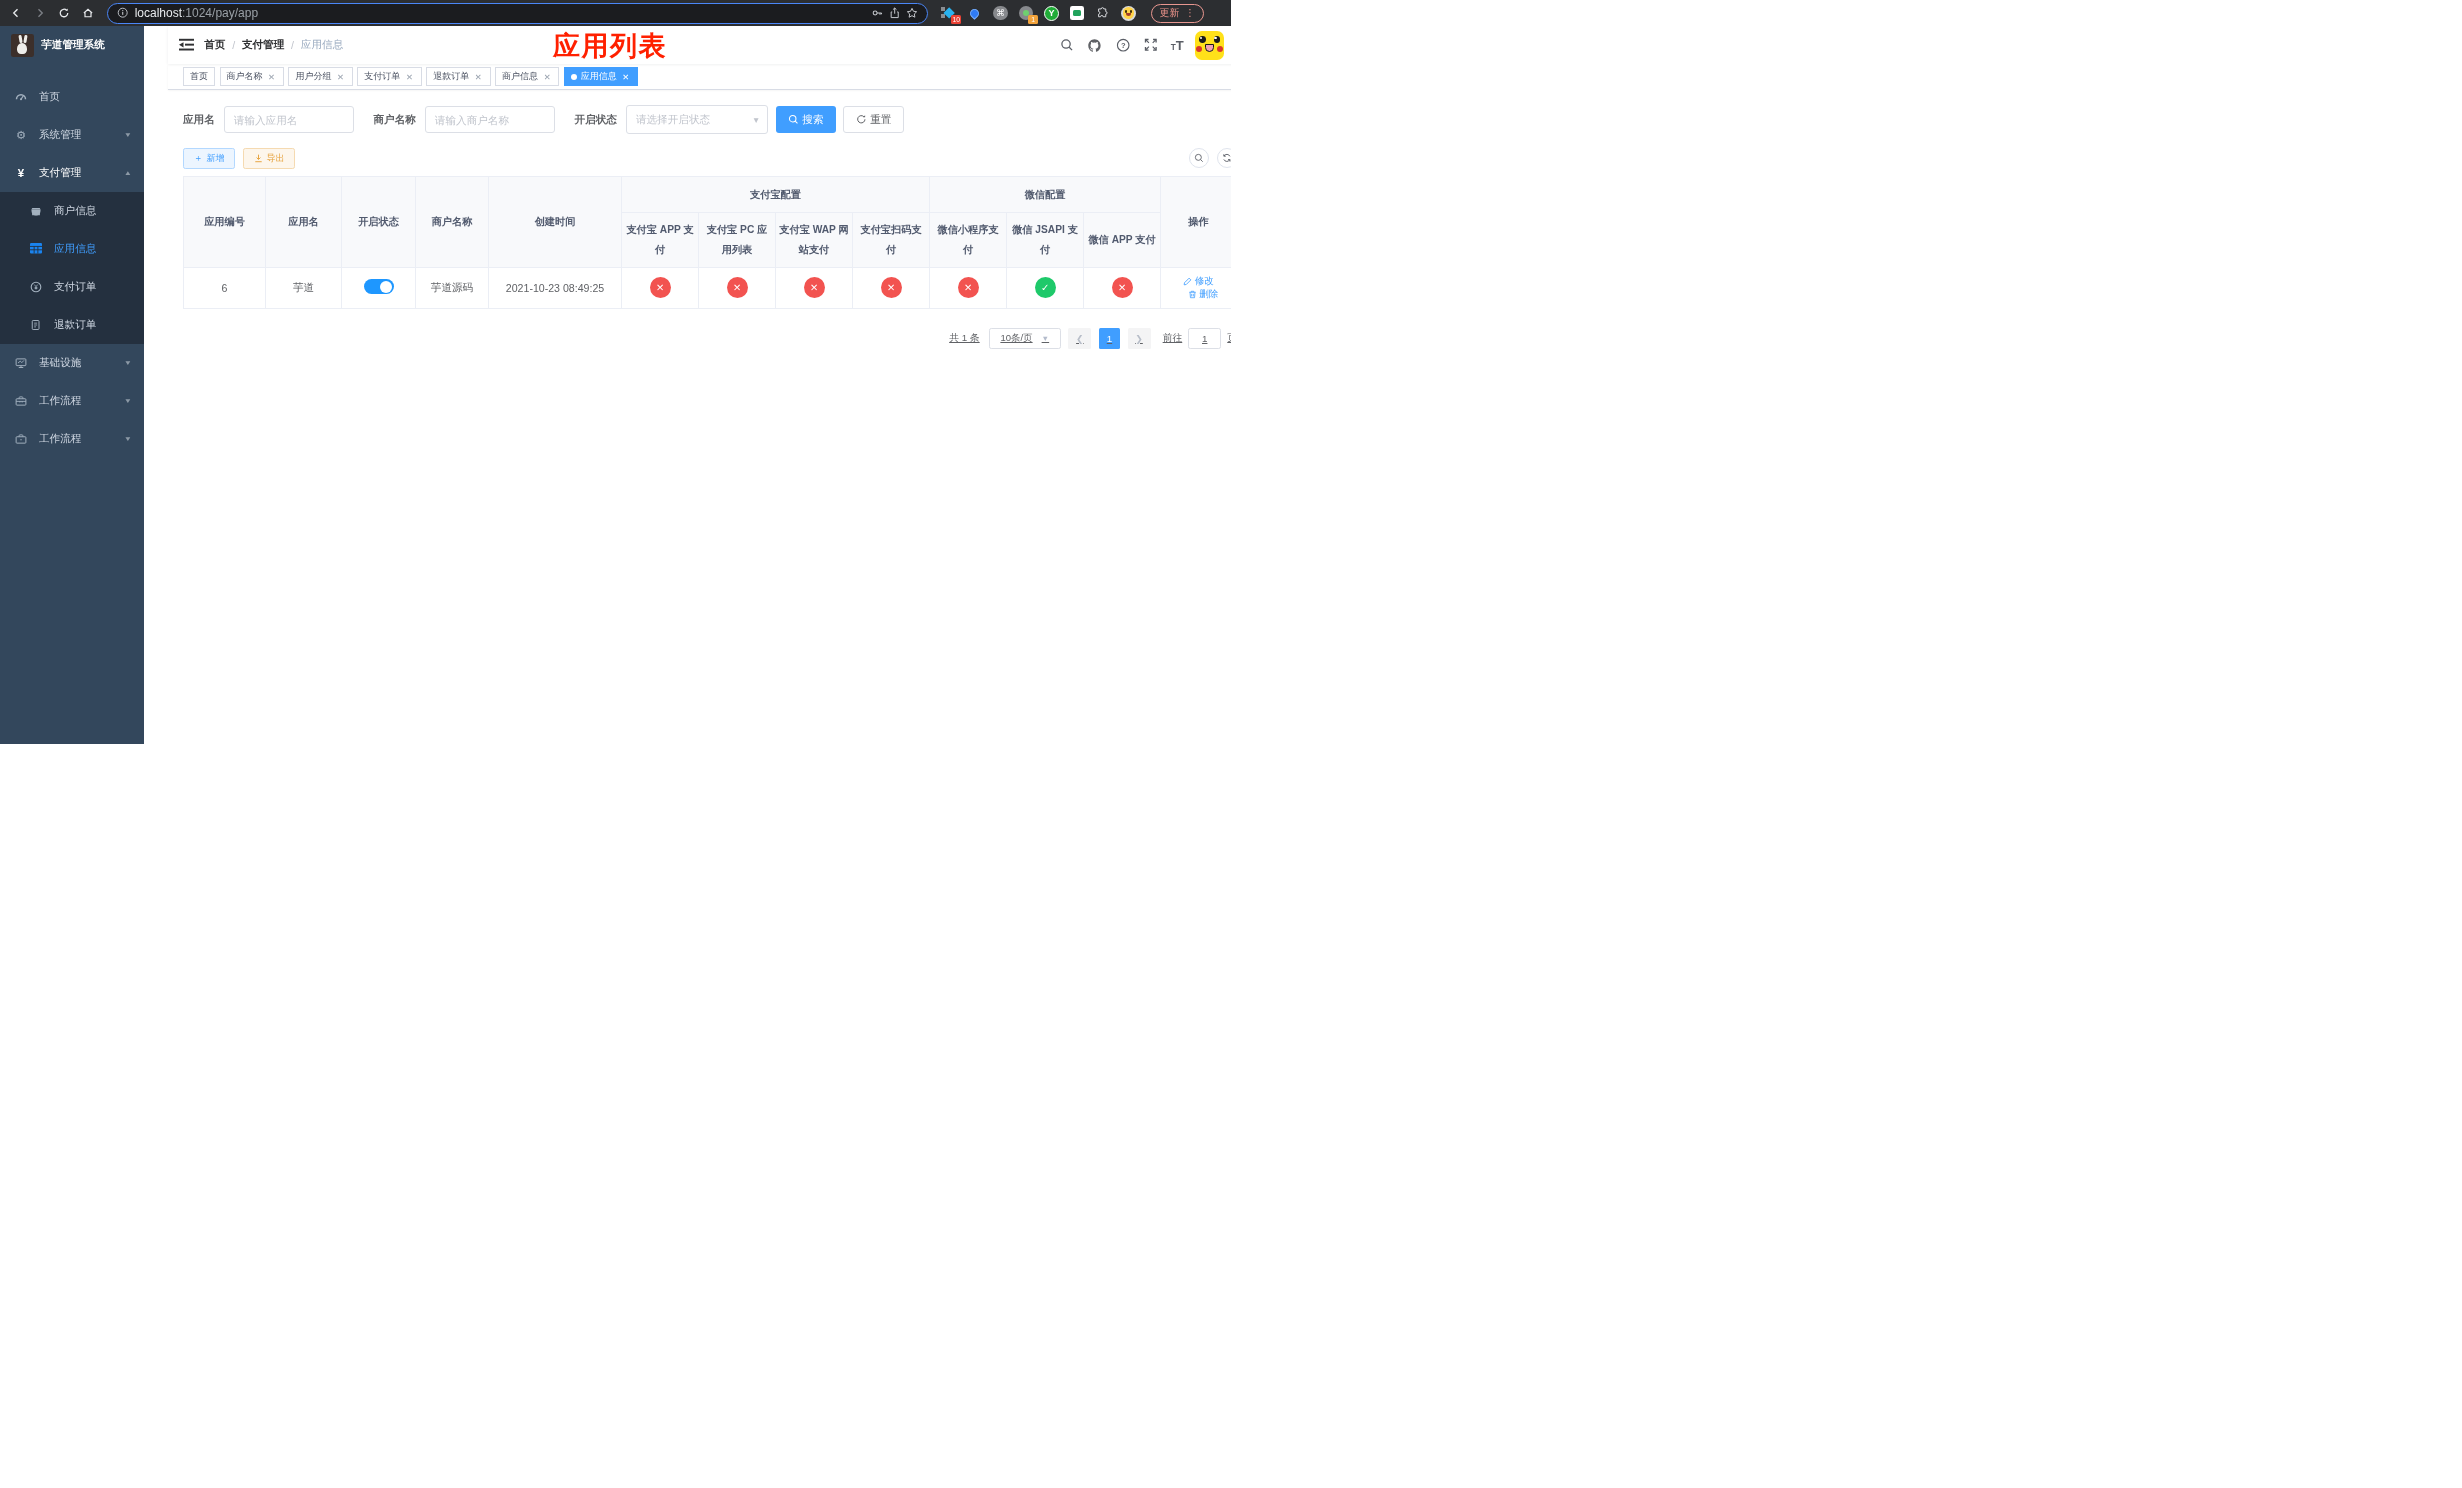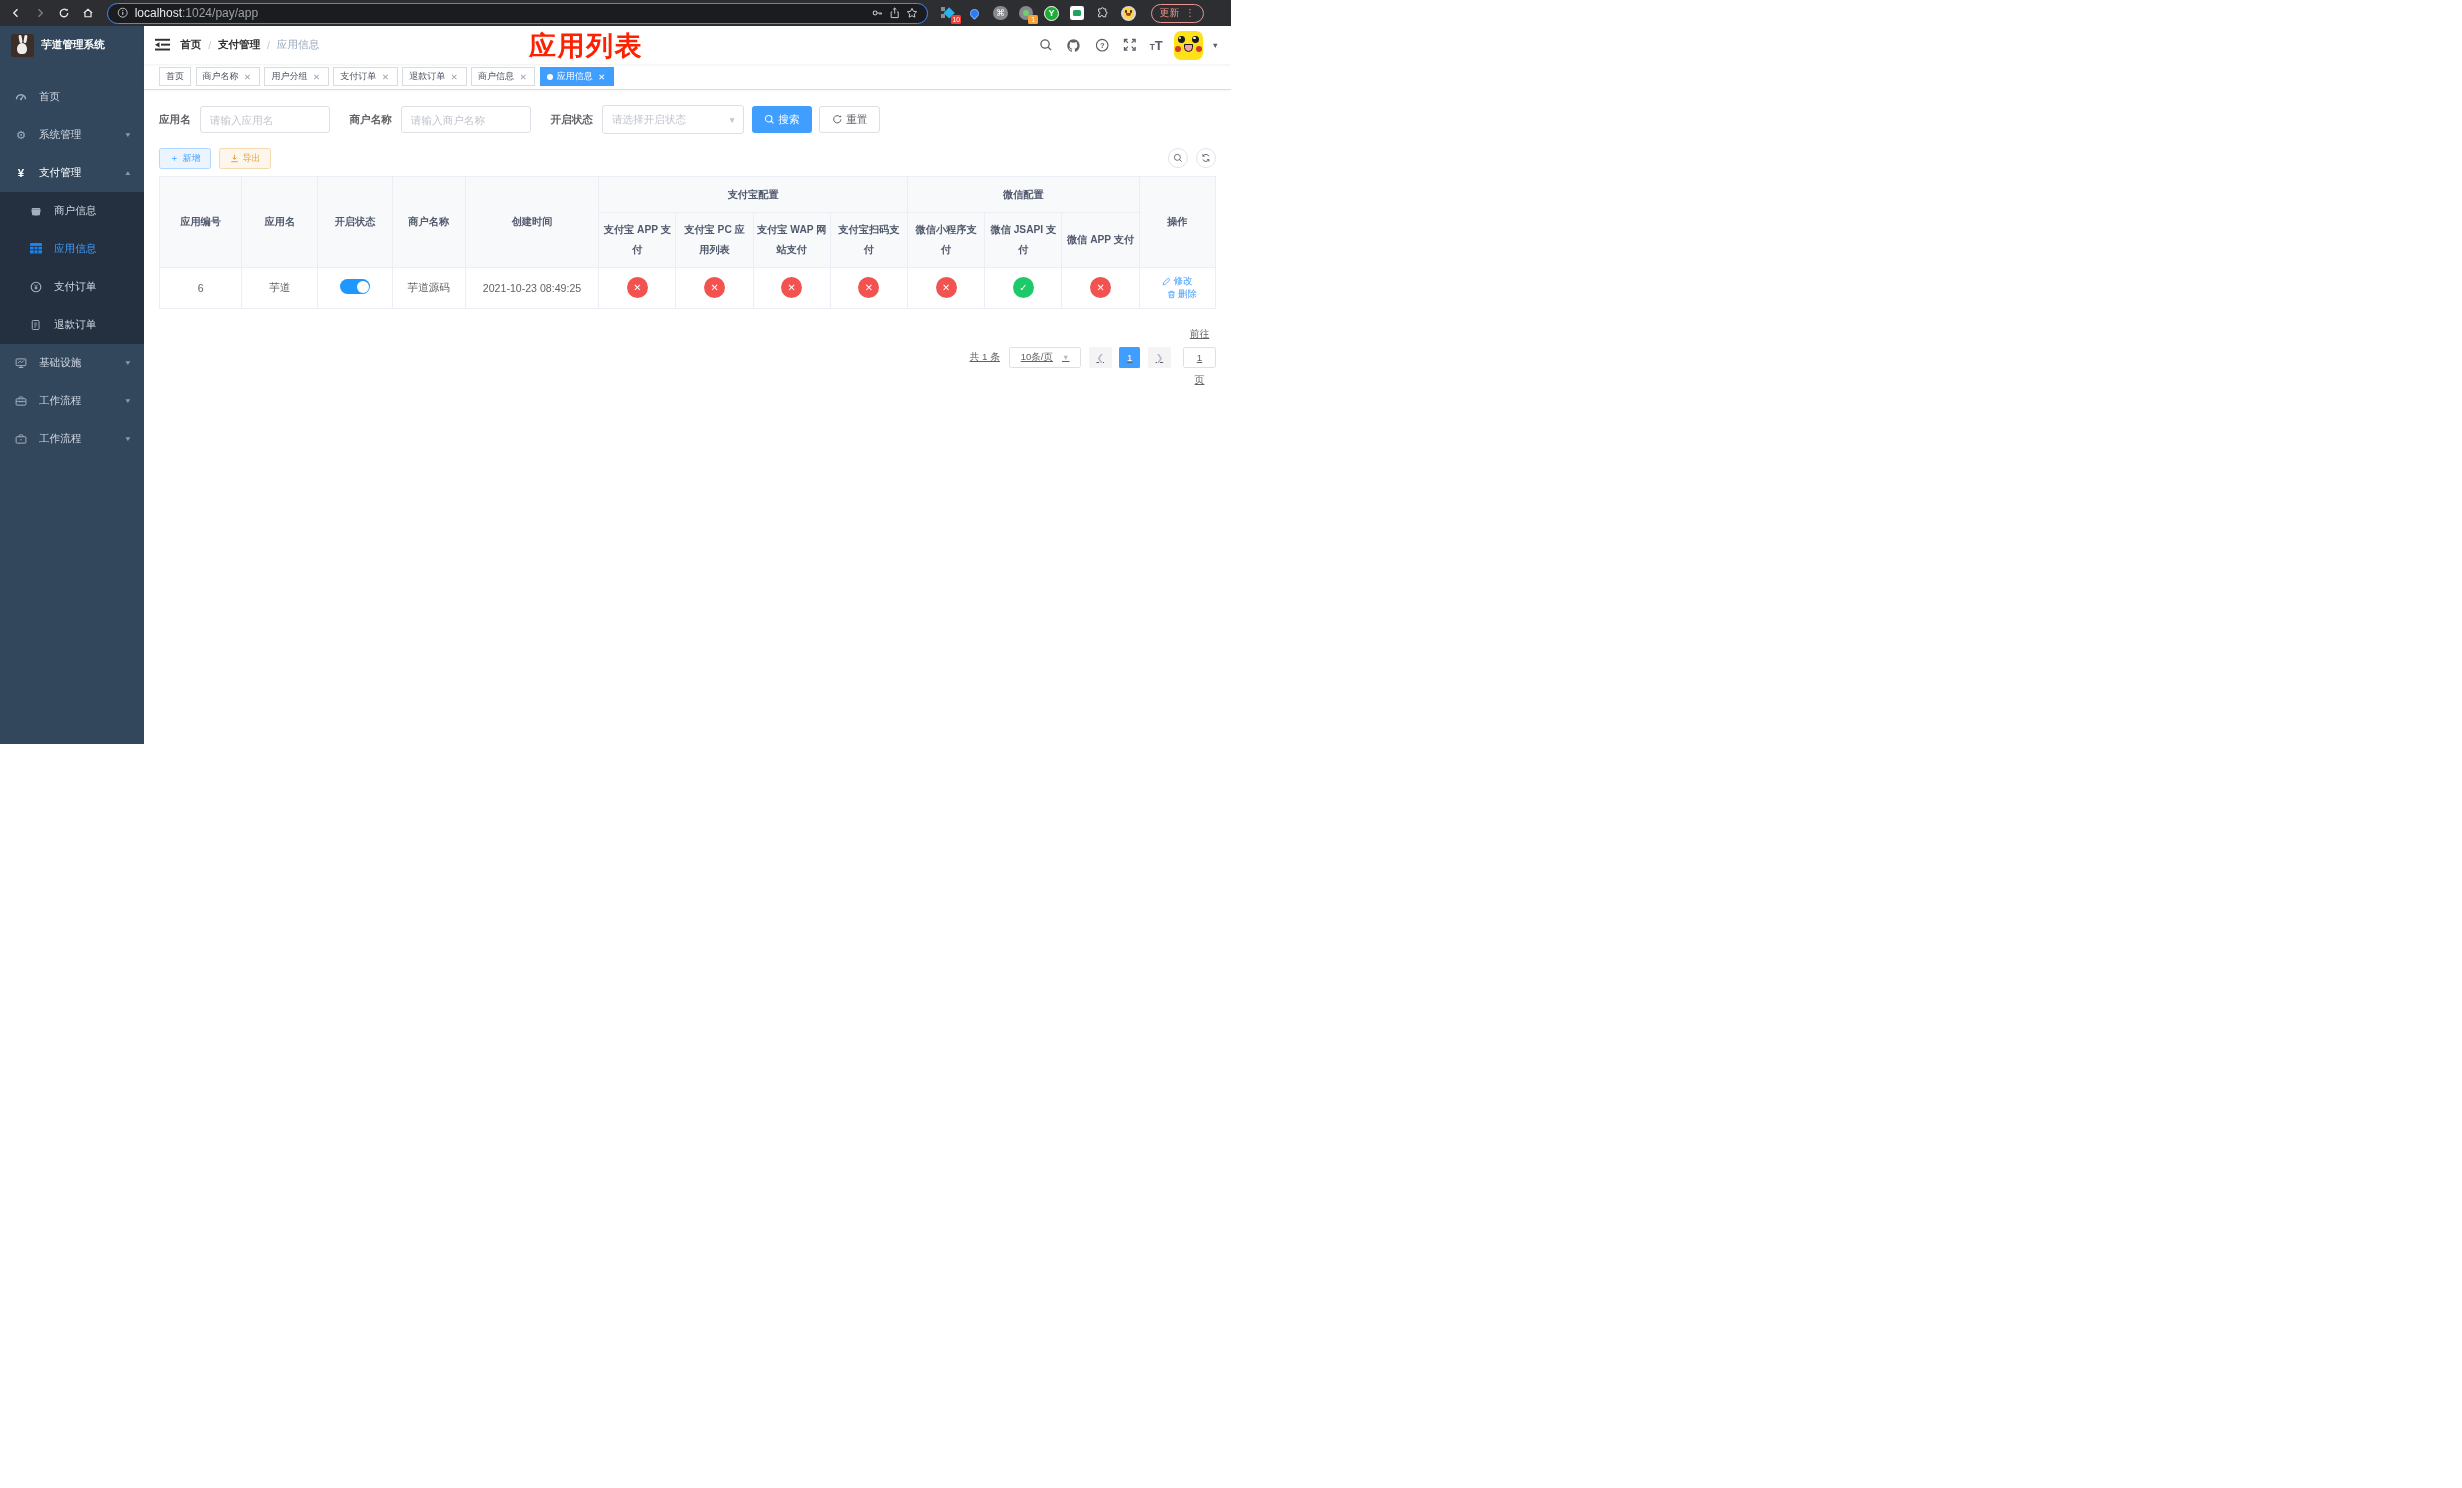--- a/index.html
+++ b/index.html
@@ -32,21 +32,21 @@
   .puzzle { color:#dadce0; }
   .emoji-av { width:15px; height:15px; border-radius:50%; background:#d8dadd; display:flex; align-items:center; justify-content:center; }
   .emoji-face { width:11.4px; height:11.4px; border-radius:50%; background:#ffd348; position:relative; }
   .emoji-face:before, .emoji-face:after { content:""; position:absolute; top:3px; width:2.3px; height:2.3px; border-radius:50%; background:#40300a; }
   .emoji-face:before { left:2.3px; } .emoji-face:after { right:2.3px; }
   .emoji-mouth { position:absolute; left:3px; top:6px; width:5.3px; height:3px; border-radius:0 0 5.3px 5.3px; background:#a33d2a; }
   .update-pill { margin-left:4.5px; height:19px; border:1.1px solid #e89790; border-radius:9.8px; color:#ef958c; font-size:9.8px; display:flex; align-items:center; gap:6px; padding:0 7.6px; }
   .vdots { color:#ef958c; font-size:9.8px; letter-spacing:0; line-height:1; }
 
   
-  .app { display:flex; height:719px; }
+  .app { display:flex; height:719px;gap:24px; }
   .sidebar { width:144px; background:#33475c; color:#cfd7e2; flex:0 0 auto; display:flex; flex-direction:column; }
   .logo-row { height:38px; display:flex; align-items:center; padding-left:10.6px; gap:7.6px; }
   .logo-img { width:23px; height:23px; border-radius:2.3px; background:#3c2f2a; position:relative; overflow:hidden; }
   .bunny-body { position:absolute; left:6.8px; top:9px; width:9.8px; height:11.4px; background:#efeeea; border-radius:50% 50% 40% 40%; }
   .bunny-ear { position:absolute; top:1.5px; width:3px; height:7.6px; background:#efeeea; border-radius:2.3px; }
   .bunny-ear.l { left:8.3px; transform:rotate(-10deg); } .bunny-ear.r { left:13px; transform:rotate(10deg); }
   .logo-title { color:#fff; font-size:10.6px; font-weight:bold; }
   .menu { margin-top:13.6px; }
   .menu-item { height:38px; display:flex; align-items:center; padding:0 12px 0 15px; gap:12px; font-size:10.6px; cursor:pointer; }
   .menu-item .mi-label { flex:1; }
@@ -124,21 +124,21 @@
   .op-link { color:#409eff; font-size:9.5px; display:inline-flex; align-items:center; gap:2.3px; cursor:pointer; }
   .op-link + .op-link { margin-left:9px; }
 
   
   .pagination { margin-top:19.7px; display:flex; align-items:center; justify-content:flex-end; gap:7.6px; font-size:9.8px; color:#606266;text-decoration:underline; }
   .pg-total { margin-right:1.5px; }
   .pg-size { width:72px; height:21px; border:0.8px solid #dcdfe6; border-radius:2.3px; display:flex; align-items:center; justify-content:center; gap:9px; color:#606266; font-size:9.5px; cursor:pointer; }
   .pg-size .sel-chev { color:#b4bccc; font-size:7.6px; }
   .pg-btn { min-width:23px; height:21px; border-radius:1.5px; background:#f4f4f5; color:#b8bec9; display:flex; align-items:center; justify-content:center; font-size:9px; cursor:pointer; }
   .pg-num { min-width:21px; height:21px; border-radius:1.5px; background:#409eff; color:#fff; display:flex; align-items:center; justify-content:center; font-size:9.8px; cursor:pointer; }
-  .pg-goto { display:flex; align-items:center; gap:6px; margin-left:4.5px;flex-direction:column; }
+  .pg-goto { display:flex; align-items:center; gap:6px; margin-left:4.5px; }
   .pg-input { width:33px; height:21px; border:0.8px solid #dcdfe6; border-radius:2.3px; text-align:center; font-size:9.8px; color:#606266; font-family:inherit; }
 </style>
 </head>
 <body>
 
 <div class="browser-bar">
   <div class="nav-btn">
     <svg width="12" height="12" viewBox="0 0 16 16">
         <path d="M10 3 L5 8 L10 13" stroke="#e8eaed" stroke-width="1.8" fill="none"></path>
       </svg>

